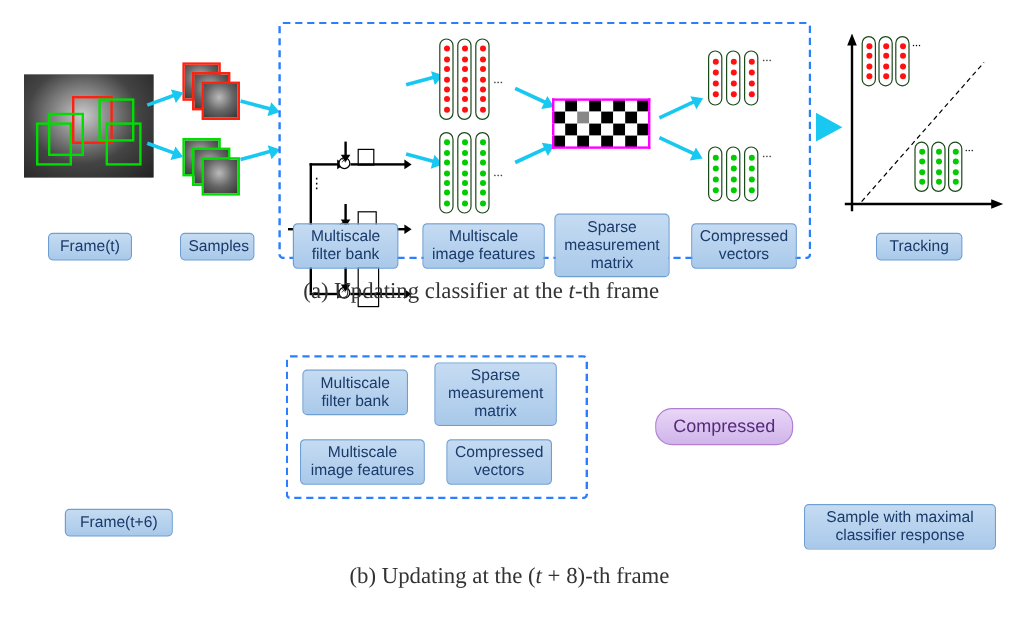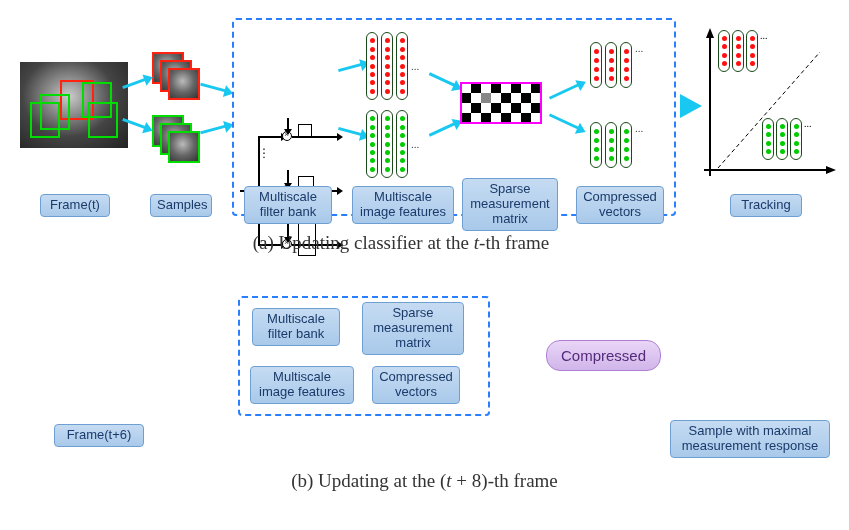--- a/index.html
+++ b/index.html
@@ -385,17 +385,17 @@
 matrix</div>
 <div class="abs label-box" style="left:250px; top:366px; width:104px; white-space:pre-line;">Multiscale
 image features</div>
 <div class="abs label-box" style="left:372px; top:366px; width:88px; white-space:pre-line;">Compressed
 vectors</div>
 
 <div class="abs rounded-btn" style="left:546px; top:340px;">Compressed</div>
 
 <div class="abs label-box" style="left:54px; top:424px; width:90px;">Frame(t+6)</div>
 <div class="abs label-box" style="left:670px; top:420px; width:160px; white-space:pre-line;">Sample with maximal
-measurement response</div>
+classifier response</div>
 
 <div class="abs caption" style="left:0; top:470px; width:849px;">
   <span>(b) Updating at the (</span><span class="ital">t</span><span> + 8)-th frame</span>
 </div>
 
 </body></html>

